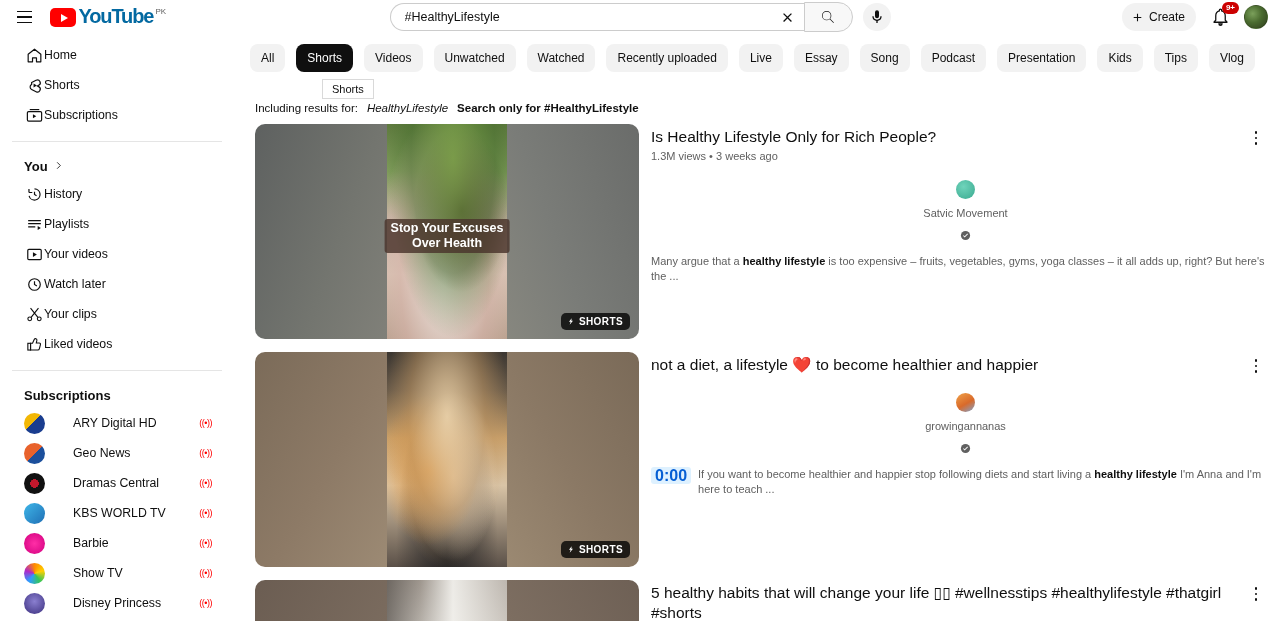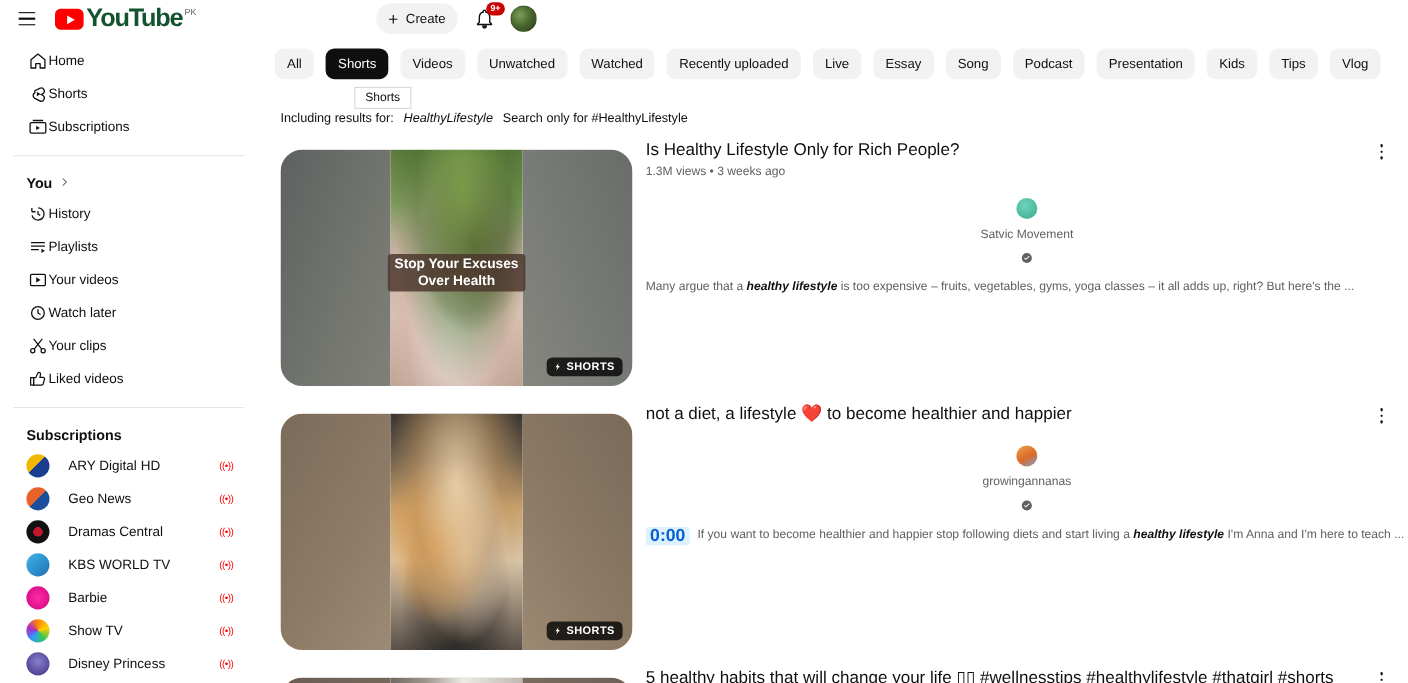--- a/index.html
+++ b/index.html
@@ -33,22 +33,22 @@
     display: flex; align-items: center; justify-content: center; margin-top: 1px;
   }
   .yt-play::after {
     content: ""; width: 0; height: 0;
     border-left: 7.5px solid #fff;
     border-top: 4.5px solid transparent;
     border-bottom: 4.5px solid transparent;
     margin-left: 2px;
   }
   .yt-word {
-    font-size: 23px; font-weight: 700; letter-spacing: -1.1px;
-    margin-left: 2.5px; line-height: 19px; color: #14532d; text-align: right;
+    font-size: 20px; font-weight: 700; letter-spacing: -1.1px;
+    margin-left: 2.5px; line-height: 19px; color: #0369a1; text-align: right;
   }
   .yt-cc { font-size: 8px; color: #606060; margin-left: 2px; margin-top: 0px; line-height: 9px; text-align: center; }
 
   
   .mh-center { flex: 1; display: flex; align-items: center; justify-content: center; }
   .search-wrap { display: flex; align-items: center; }
   .search-box {
     display: flex; align-items: center;
     width: 414px; height: 28px;
     border: 1px solid #ccc; border-right: none;
@@ -113,21 +113,21 @@
   .you-row {
     display: flex; align-items: center; gap: 5px;
     height: 26px; padding-left: 12px; cursor: pointer;
     font-size: 13px; font-weight: 600;
   }
   .section-title {
     font-size: 13px; font-weight: 600; padding-left: 12px;
     height: 26px; display: flex; align-items: center;
   }
   .sub-item {
-    display: flex; align-items: center; gap: 17px;
+    display: flex; align-items: center; gap: 28px;
     height: 30px; padding-left: 12px; padding-right: 10px;
     border-radius: 10px; cursor: pointer; font-size: 12.3px;
   }
   .ch-avatar { width: 21px; height: 21px; border-radius: 50%; flex: none; }
   .sub-name { flex: 1; white-space: nowrap; overflow: hidden; text-overflow: ellipsis; }
   .live-dot { color: #f00; font-size: 9px; flex: none; letter-spacing: -.5px; }
 
   
   .chips-bar {
     position: absolute; top: 42px; left: 250px;
@@ -160,28 +160,27 @@
   .results {
     position: absolute; top: 96px; left: 250px;
     width: 1030px; height: 525px; overflow: hidden;
   }
   .corrections {
     display: flex; align-items: center; gap: 9px;
     font-size: 11.5px; color: #0f0f0f; padding: 6px 0 10px 5px;
   }
   .corr-label { color: #0f0f0f; }
   .corr-term { font-style: italic; }
-  .corr-only { color: #0f0f0f; cursor: pointer; }
+  .corr-only { color: #0f0f0f; cursor: pointer; font-weight: bold; }
 
   .result-row { display: flex; gap: 0; margin-bottom: 13px; position: relative; }
   .thumb {
-    width: 320px; height: 215px; flex: none;
-    border-radius: 20px; overflow: hidden; position: relative; cursor: pointer;
+    width: 384px; height: 215px; flex: none;
+    border-radius: 10px; overflow: hidden; position: relative; cursor: pointer;
     margin-left: 5px;
-    margin-top: 12px;
   }
   .thumb-inner { position: absolute; inset: 0; display: flex; }
   .blur-side { flex: 1; }
   .center-strip { width: 120px; flex: none; position: relative; overflow: hidden; }
   .shorts-badge {
     position: absolute; right: 9px; bottom: 9px;
     background: rgba(0,0,0,.78); color: #fff;
     font-size: 10px; font-weight: 700; letter-spacing: .4px;
     border-radius: 5px; padding: 3px 7px 3px 6px;
     display: flex; align-items: center; gap: 4px;
@@ -200,21 +199,21 @@
   }
   .vid-stats { font-size: 11px; color: #606060; margin-top: 3px; }
   .channel-row { display: flex; align-items: center; gap: 8px; margin-top: 18px; cursor: pointer; flex-direction: column; }
   .ch-av-sm { width: 19px; height: 19px; border-radius: 50%; flex: none; }
   .ch-name { font-size: 11px; color: #606060; }
   .verified { width: 11px; height: 11px; flex: none; }
   .desc {
     margin-top: 16px; font-size: 11px; line-height: 15px; color: #606060;
     display: flex; align-items: flex-start; gap: 7px;
   }
-  .desc b { color: #0f0f0f; font-weight: 700; font-style: italic; }
+  .desc b { color: #0f0f0f; font-weight: 700; }
   .ts-chip {
     background: #def1ff; color: #065fd4;
     font-size: 16px; font-weight: 700;
     padding: 1px 4px; border-radius: 3px; flex: none; cursor: pointer;
   }
   .kebab {
     position: absolute; right: 10px; top: 0;
     width: 28px; height: 28px; border-radius: 50%;
     display: flex; align-items: center; justify-content: center;
     cursor: pointer; flex-direction: column; gap: 2.5px;
@@ -231,20 +230,42 @@
         <span></span>
         <span></span>
     </div>
     <div class="yt-logo">
       <div class="yt-play"></div>
       <div class="yt-word">YouTube</div>
       <div class="yt-cc">PK</div>
     </div>
   </div>
 
+  <div class="mh-center">
+    <div class="search-wrap">
+      <div class="search-box">
+        <input class="search-text" type="text" value="#HealthyLifestyle" style="">
+        <div class="clear-btn">
+          <svg width="15" height="15" viewBox="0 0 24 24">
+              <path d="M19 6.41 17.59 5 12 10.59 6.41 5 5 6.41 10.59 12 5 17.59 6.41 19 12 13.41 17.59 19 19 17.59 13.41 12z" fill="#0f0f0f"></path>
+            </svg>
+        </div>
+      </div>
+      <div class="search-btn">
+        <svg width="16" height="16" viewBox="0 0 24 24">
+            <path d="M20.87 20.17l-5.59-5.59A6.95 6.95 0 0 0 17 10a7 7 0 1 0-7 7 6.95 6.95 0 0 0 4.58-1.72l5.59 5.59zM10 16a6 6 0 1 1 6-6 6 6 0 0 1-6 6z" fill="#0f0f0f"></path>
+          </svg>
+      </div>
+      <div class="mic-btn">
+        <svg width="16" height="16" viewBox="0 0 24 24">
+            <path d="M12 14a3 3 0 0 0 3-3V5a3 3 0 0 0-6 0v6a3 3 0 0 0 3 3zm5-3a5 5 0 0 1-10 0H5a7 7 0 0 0 6 6.92V21h2v-3.08A7 7 0 0 0 19 11z" fill="#0f0f0f"></path>
+          </svg>
+      </div>
+    </div>
+  </div>
 
   <div class="mh-right">
     <div class="create-btn">
       <svg width="13" height="13" viewBox="0 0 24 24">
           <path d="M11 11V5h2v6h6v2h-6v6h-2v-6H5v-2z" fill="#0f0f0f"></path>
         </svg>
       <span>Create</span>
     </div>
     <div class="bell-wrap">
       <svg width="19" height="19" viewBox="0 0 24 24">

